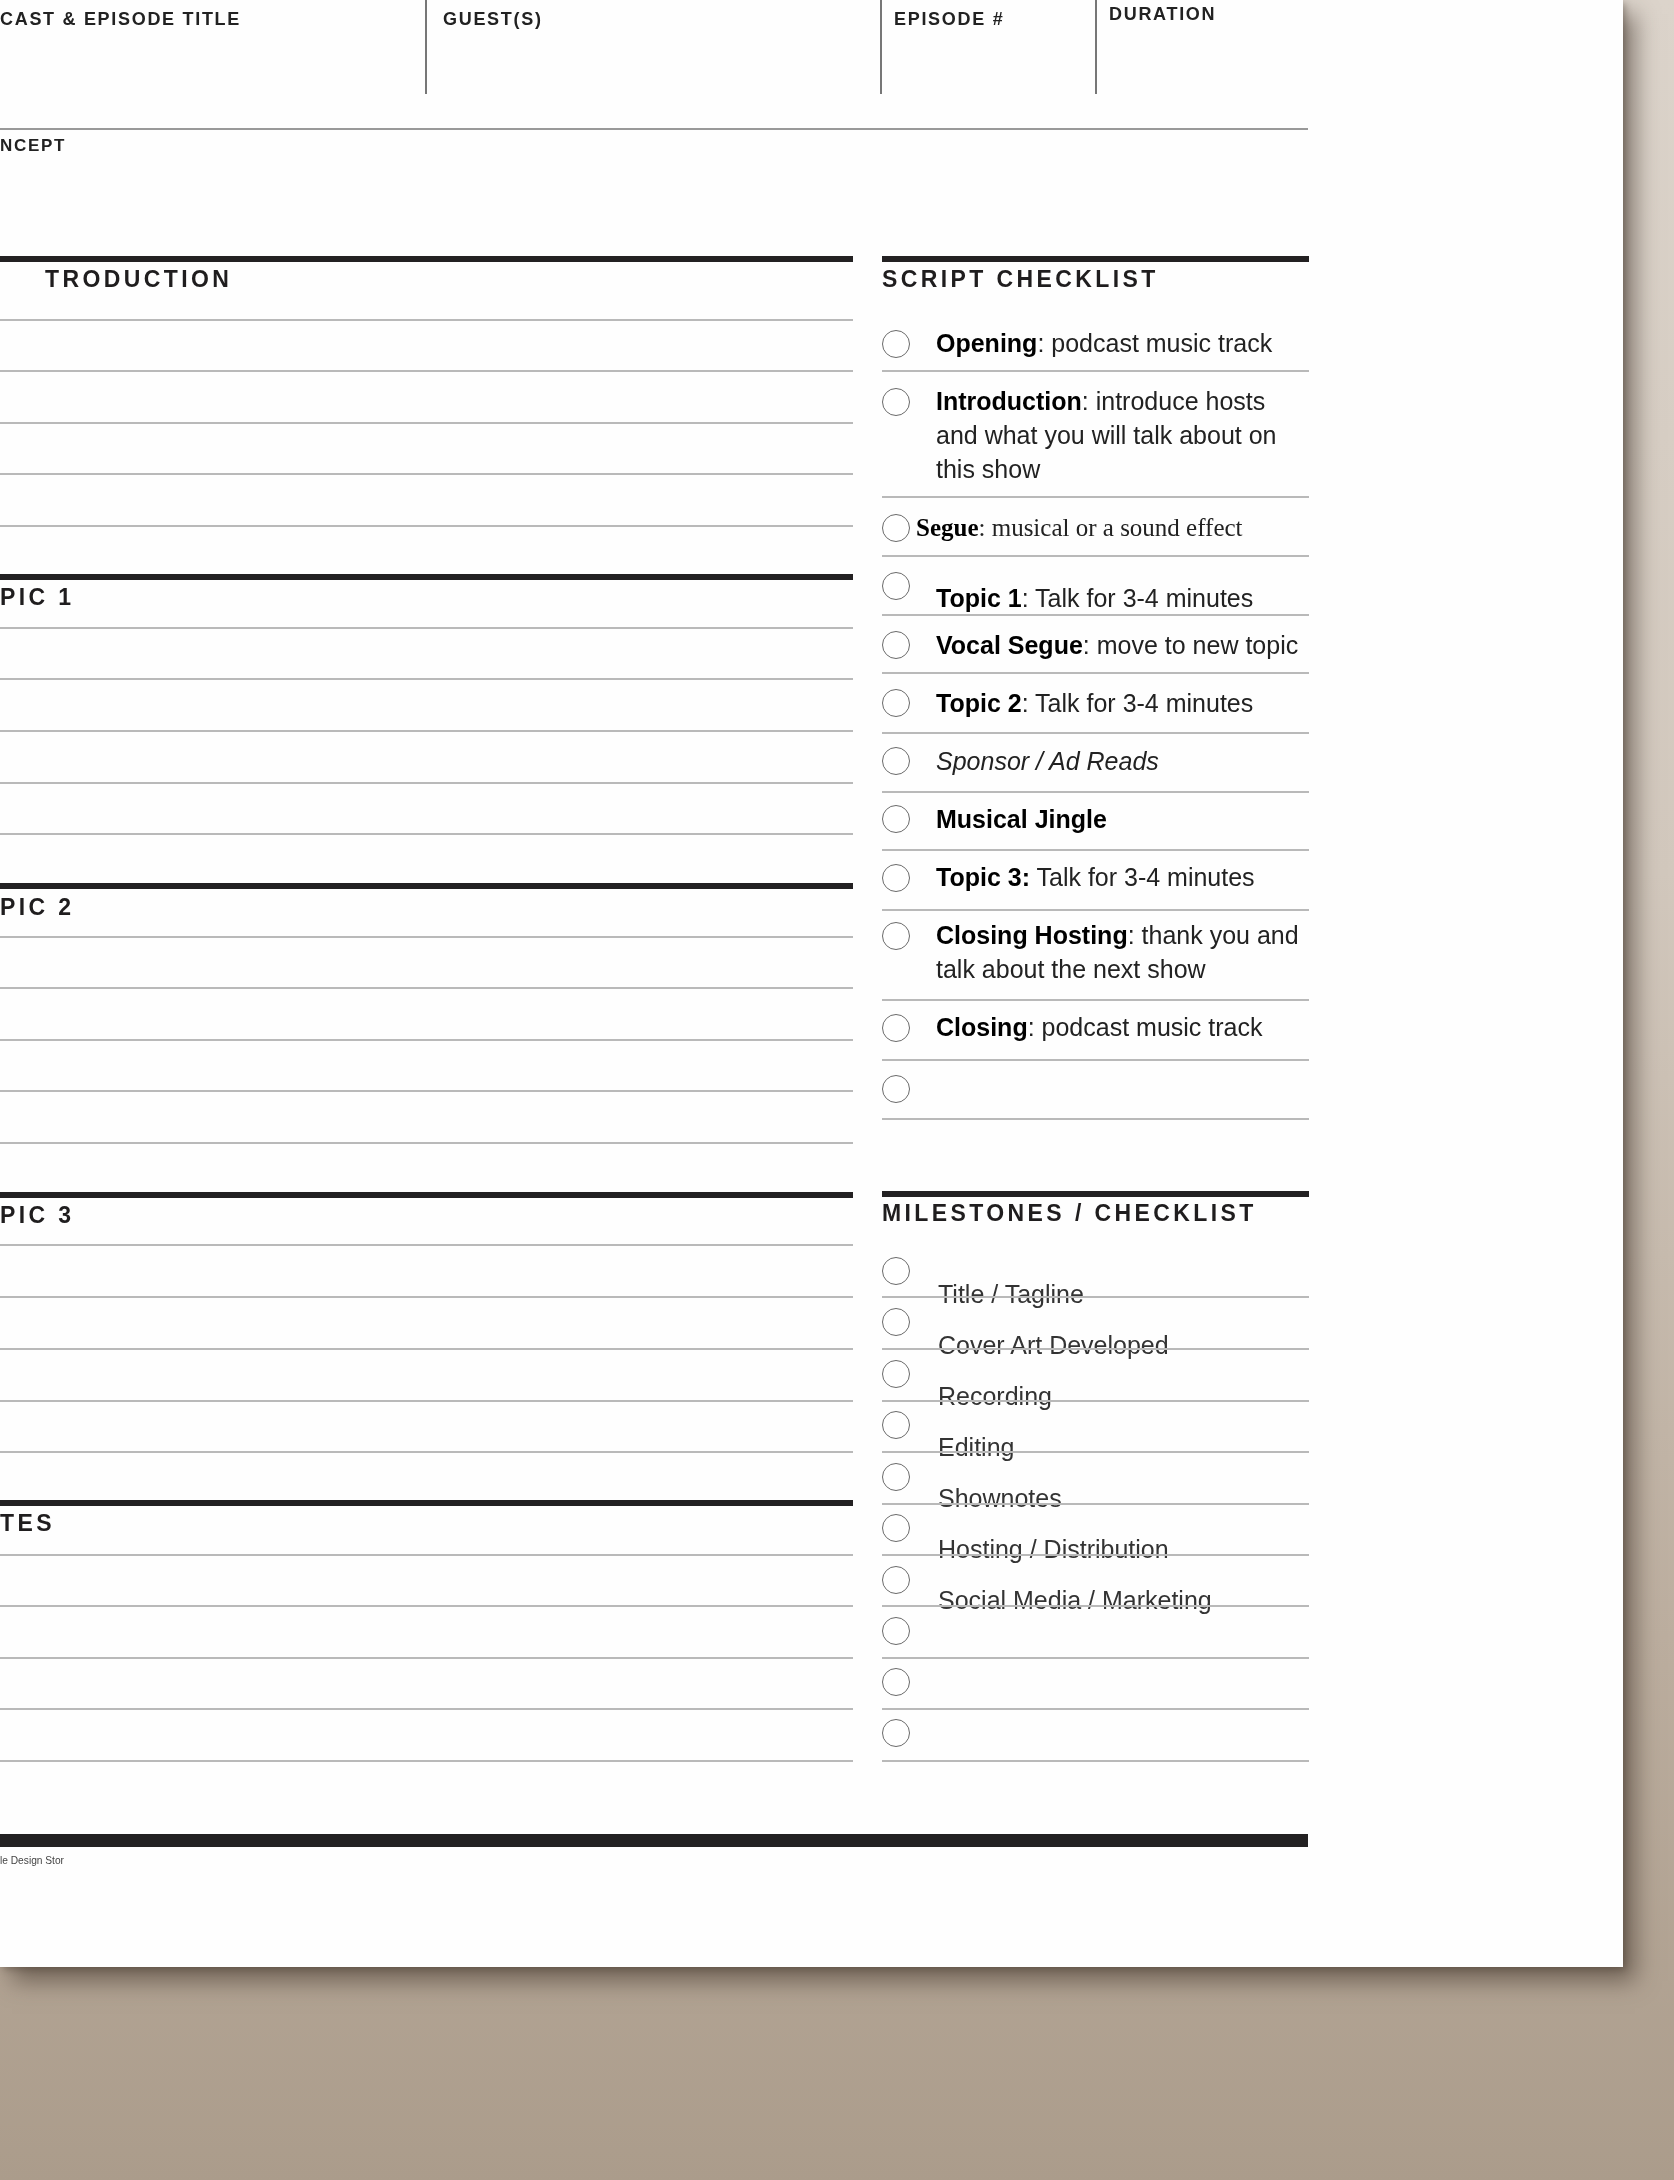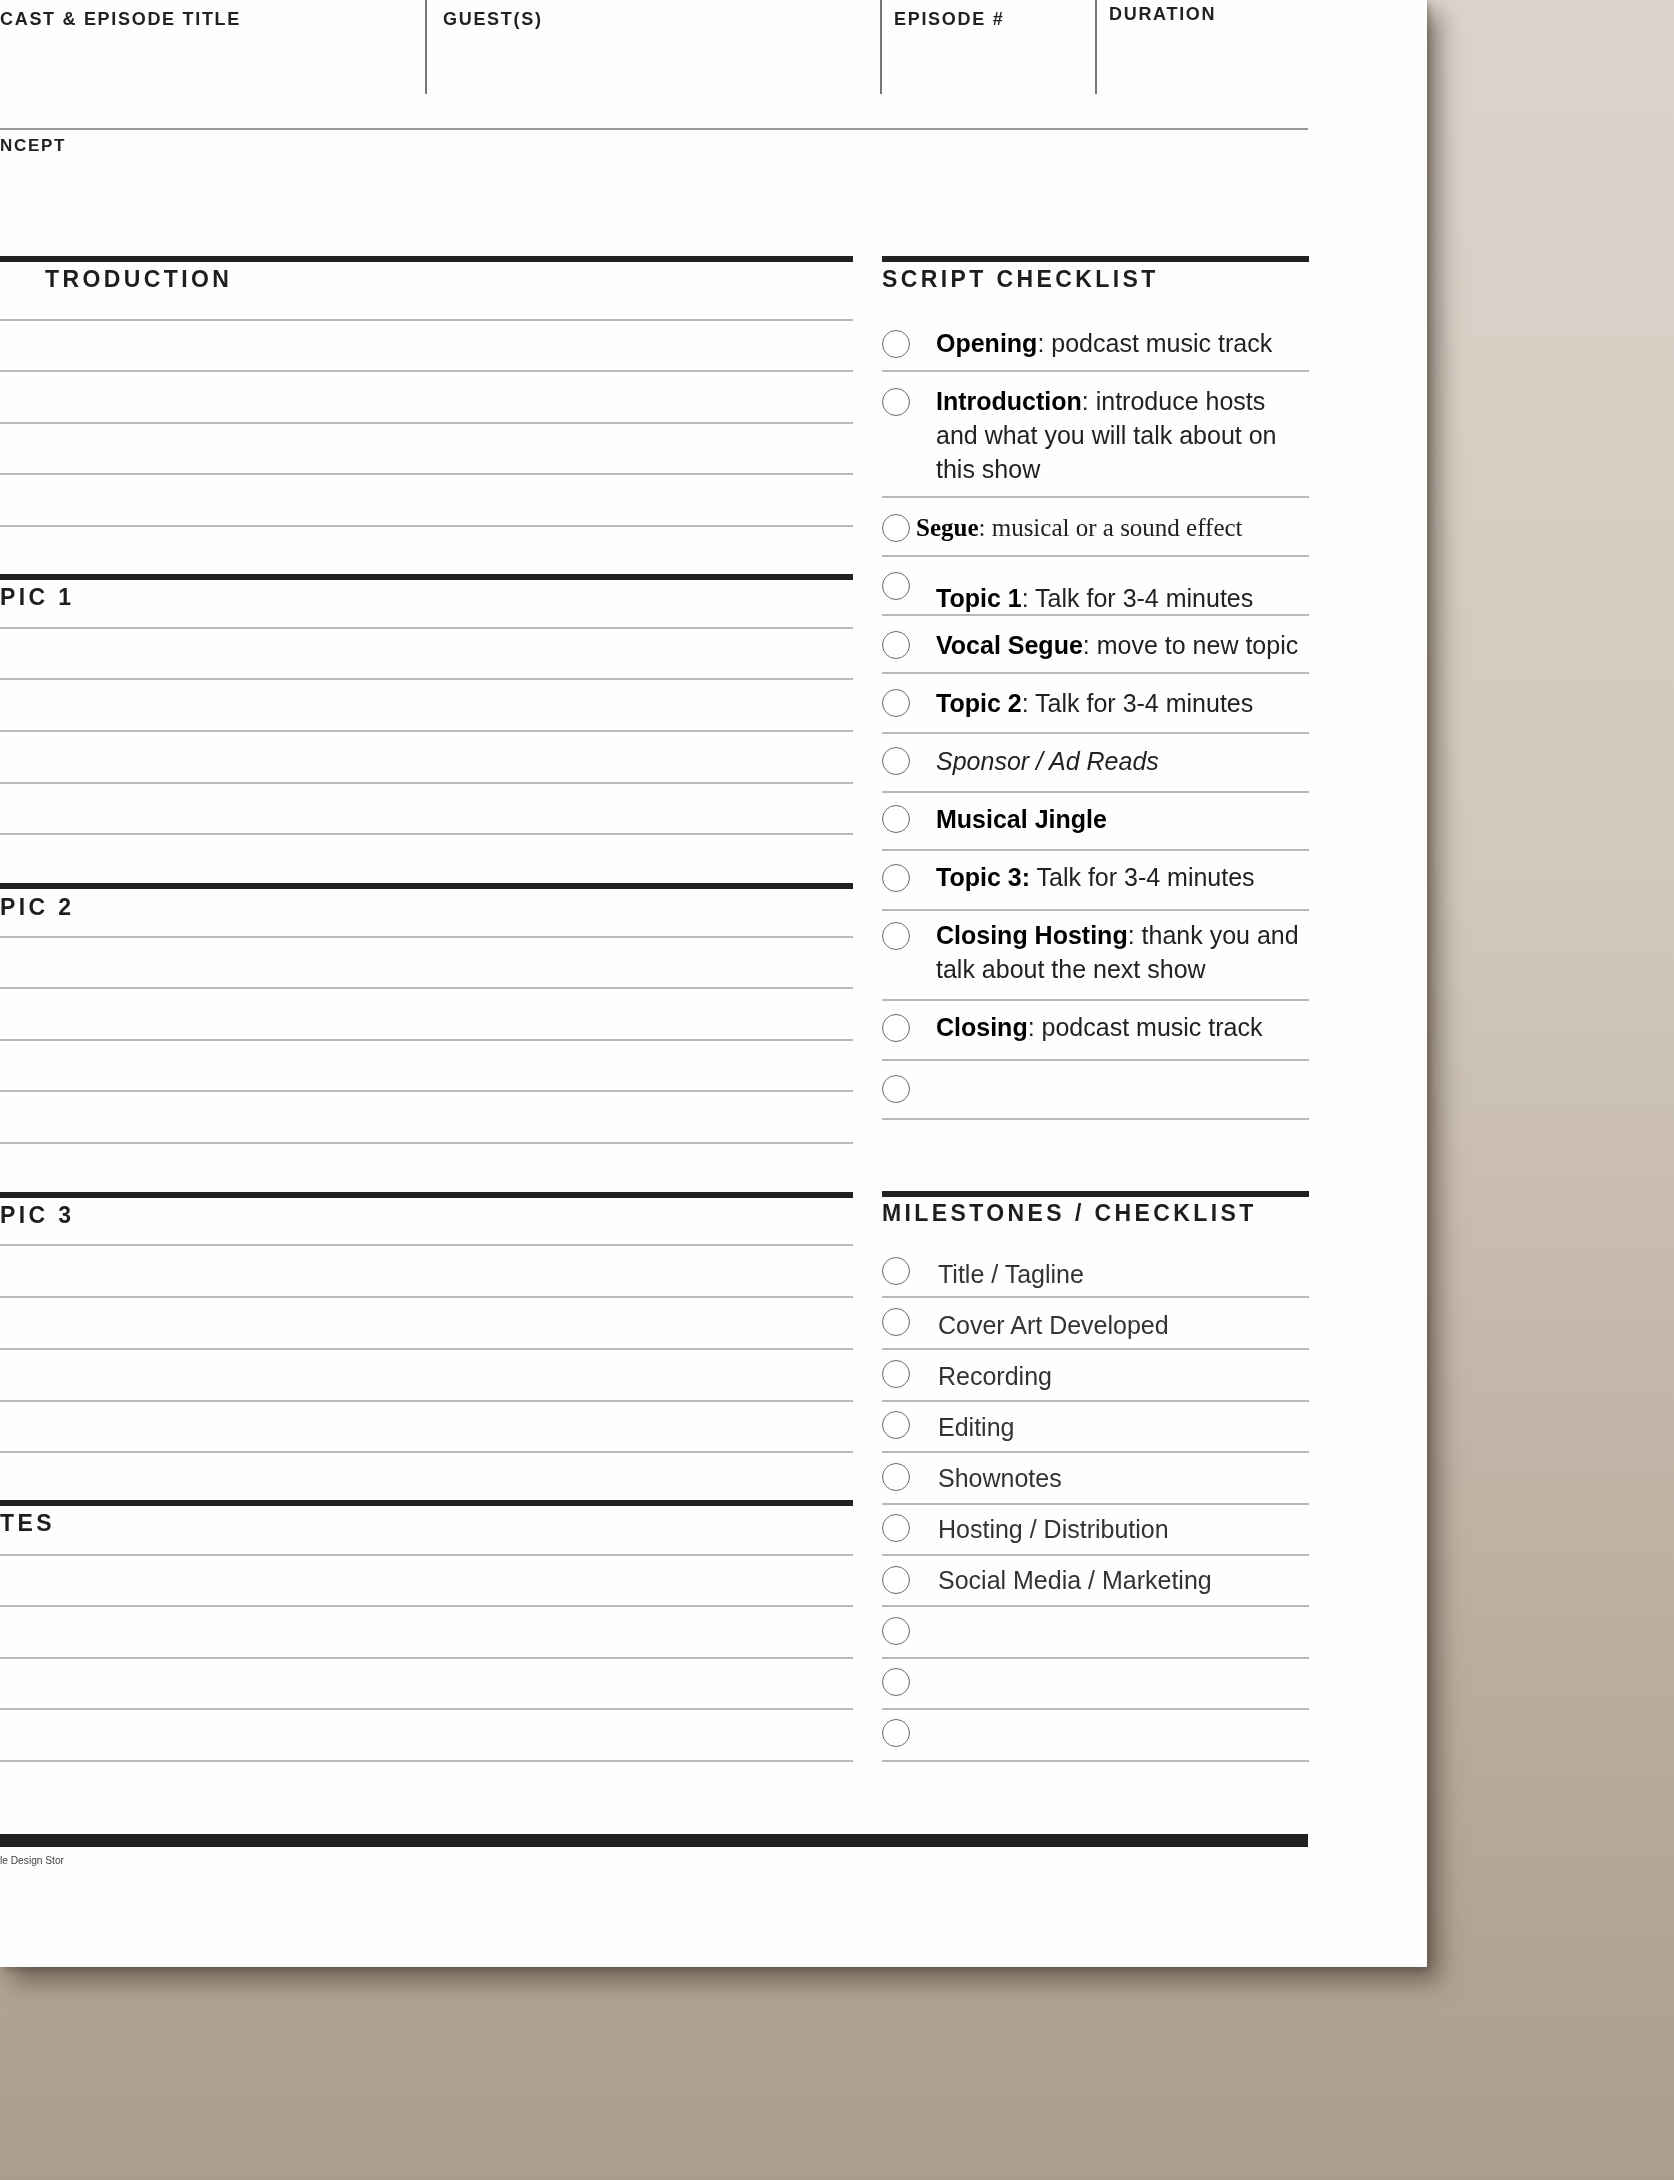--- a/index.html
+++ b/index.html
@@ -2,34 +2,34 @@
 <html style="font-size:13.6px"><head>
 <meta charset="utf-8">
 <style>
   html, body { margin:0; padding:0; }
   body {
     width:1675px; height:2181px; overflow:hidden; position:relative;
     background: linear-gradient(180deg, #dcd4cb 0%, #d2c8bd 40%, #bcae9f 75%, #ab9c8b 100%);
     font-family: "Liberation Sans", sans-serif; color:#1e1c1d;
   }
   .paper {
-    position:absolute; left:0; top:0; width:1427px; height:1967px; background:#fefefe;
+    position:absolute; left:0; top:0; width:1623px; height:1967px; background:#fefefe;
     box-shadow: 12px 13.6px 22px rgba(60,48,38,0.55), 3.4px 3.4px 6.8px rgba(60,48,38,0.35);
   }
   .abs { position:absolute; }
   .label { font-weight:bold; font-size:18px; letter-spacing:1.7px; text-transform:uppercase; color:#222; }
   .vdiv { position:absolute; top:0; width:1.7px; height:94px; background:#777; }
   .hline { position:absolute; height:1.7px; background:#b9b9b9; }
   .thick { position:absolute; height:6px; background:#232122; }
   .sec-title { position:absolute; font-weight:bold; font-size:23px; letter-spacing:3.4px; color:#1f1d1e; }
   .circle { position:absolute; width:28px; height:28px; border:1.7px solid #6a6a6a; border-radius:50%; box-sizing:border-box; background:#fff; }
   .item-text { position:absolute; font-size:25px; line-height:34px; color:#222; }
   .item-text b { font-weight:bold; color:#000000; }
   .item-text .it { font-style:italic; }
-  .ms-text { position:absolute; font-size:25px; color:#333; }
+  .ms-text { position:absolute; font-size:25px; color:#333;margin-top:20px; }
   .footer-bar { position:absolute; left:0; top:1834px; width:1308px; height:12.8px; background:#232122; }
   .footer-text { position:absolute; left:0; top:1855px; font-size:10.2px; color:#444; }
 </style>
 </head>
 <body>
 
 <div class="paper">
 
   <div class="abs label" style="left:0;top:8.5px;">CAST &amp; EPISODE TITLE</div>
   <div class="vdiv" style="left:425px;"></div>

